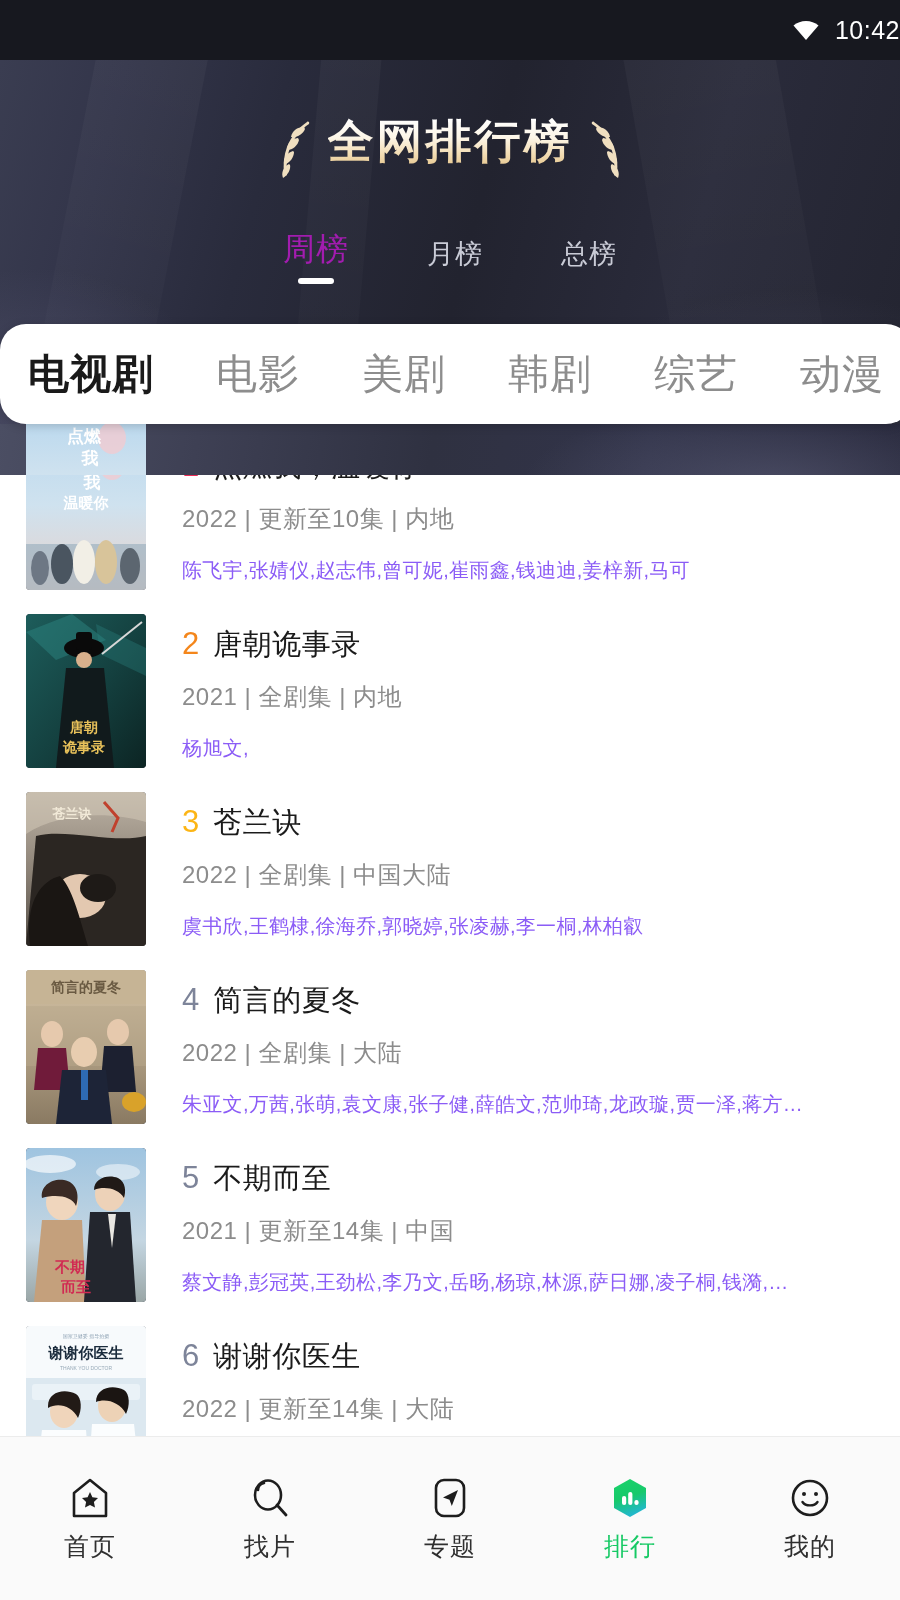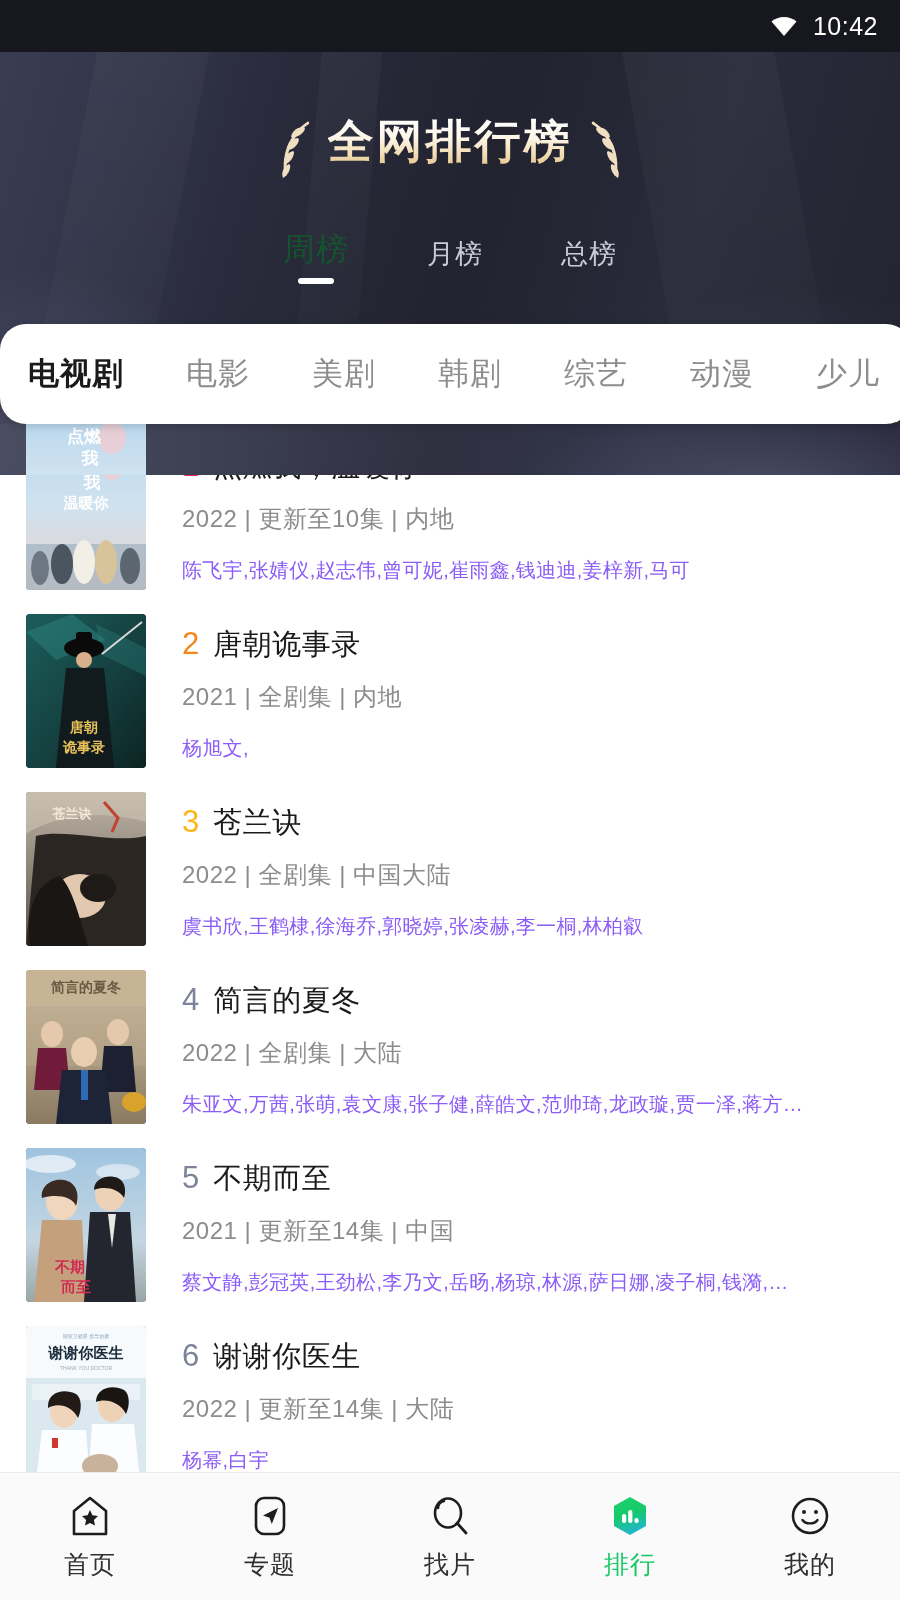--- a/index.html
+++ b/index.html
@@ -22,23 +22,23 @@
   .hero .beam {
     position:absolute; background:linear-gradient(180deg, rgba(255,255,255,0.045), rgba(255,255,255,0.0));
     transform-origin:top center;
   }
   .beam1 { left:120px; top:-60px; width:110px; height:620px; transform:rotate(11deg); }
   .beam2 { left:600px; top:-80px; width:150px; height:640px; transform:rotate(-10deg); }
   .beam3 { left:330px; top:-40px; width:60px; height:600px; transform:rotate(5deg); }
 
   
   .statusbar {
-    position:absolute; left:0; top:0; width:900px; height:52px;
+    position:absolute; left:0; top:0; width:900px; height:60px;
     background:#17181f; display:flex; align-items:center;
-    justify-content:flex-end; padding-right:22px; gap:14px; z-index:40;
+    justify-content:flex-end; gap:14px; z-index:40;
   }
   .sb-time { color:#fff; font-size:25px; font-weight:400; letter-spacing:0.5px; }
   .wifi-ic { width:30px; height:24px; display:block; }
 
   
   .title-wrap {
     position:absolute; left:0; top:118px; width:900px;
     display:flex; align-items:flex-start; justify-content:center; gap:14px; z-index:10;
   }
   .page-title {
@@ -48,35 +48,35 @@
   }
   .laurel { width:40px; height:64px; }
 
   
   .subtabs {
     position:absolute; top:228px; left:0; width:900px;
     display:flex; align-items:flex-end; justify-content:center; gap:78px; z-index:10;
   }
   .subtab { position:relative; padding-bottom:16px; text-align:center; }
   .subtab .lbl { color:#c9cbd6; font-size:27px; font-weight:400; letter-spacing:1px; display:block; }
-  .subtab.active .lbl { color:#14532d; font-size:32px; font-weight:500; }
+  .subtab.active .lbl { color:#a21caf; font-size:32px; font-weight:500; }
   .subtab.active::after {
     content:""; position:absolute; left:50%; transform:translateX(-50%);
     bottom:4px; width:36px; height:6px; background:#ffffff; border-radius:3px;
   }
 
   
   .catcard {
     position:absolute; left:0; top:324px; width:912px; height:100px;
     background:#ffffff; border-radius:26px; z-index:25;
     display:flex; align-items:center; padding:0 28px; gap:0; overflow:hidden;
     box-shadow:0 2px 10px rgba(0,0,0,0.18);
   }
   .cat {
-    font-size:31px; color:#8d8d8d; font-weight:400;
+    font-size:41px; color:#8d8d8d; font-weight:400;
     white-space:nowrap; letter-spacing:1px; flex:0 0 auto; margin-right:62px;
   }
   .cat.active { color:#1a1a1a; font-weight:700; }
   .cat:last-child { margin-right:1px;font-family:Liberation Mono, monospace; }
 
   
   .list { position:absolute; left:0; top:424px; width:900px; z-index:5; background:#fff; }
   .row { display:flex; padding:12px 0 12px 26px; align-items:flex-start; }
   .poster {
     width:120px; height:154px; flex:0 0 120px; border-radius:4px;
@@ -98,21 +98,21 @@
     position:absolute; left:0; top:424px; width:900px; height:51px; z-index:20;
     pointer-events:none;
     background:
       radial-gradient(ellipse 360px 120px at 86% 120%, rgba(96,98,124,0.55) 0%, rgba(96,98,124,0) 70%),
       linear-gradient(100deg,#4b4e63 0%,#3e4054 22%,#2f3141 48%,#32344a 72%,#26273a 100%);
   }
   .scrim-poster-hole { position:absolute; left:26px; top:0; width:120px; height:51px; }
 
   
   .bottomnav {
-    position:absolute; left:0; bottom:0; width:900px; height:128px;
+    position:absolute; left:0; bottom:0; width:900px; height:164px;
     background:#fafafa; border-top:1px solid #ececec;
     display:flex; align-items:center; z-index:30;
   }
   .navitem {
     flex:1; display:flex; flex-direction:column; align-items:center; justify-content:center; gap:9px;
   }
   .navitem .nlabel { font-size:25px; color:#2f2f2f; letter-spacing:1px; }
   .navitem.active .nlabel { color:#16c964; }
   .navicon { width:46px; height:46px; display:block; }
 </style>
@@ -395,33 +395,33 @@
     <div class="navitem">
       <svg class="navicon" viewBox="0 0 46 46">
         <path d="M23 5 L39 18 L39 41 L7 41 L7 18 Z" fill="none" stroke="#1d1d1d" stroke-width="2.6" stroke-linejoin="round"></path>
         <path d="M23 17 L25.4 22.3 L31 23 L26.9 27 L28 32.6 L23 29.9 L18 32.6 L19.1 27 L15 23 L20.6 22.3 Z" fill="#1d1d1d"></path>
       </svg>
       <span class="nlabel">首页</span>
     </div>
 
     <div class="navitem">
       <svg class="navicon" viewBox="0 0 46 46">
-        <rect x="9" y="5" width="28" height="36" rx="8" fill="none" stroke="#1d1d1d" stroke-width="2.6"></rect>
-        <path d="M31 15 L16 22.5 L22.5 24.8 L24.8 31 Z" fill="#1d1d1d"></path>
-      </svg>
-      <span class="nlabel">专题</span>
-    </div>
-
-    <div class="navitem">
-      <svg class="navicon" viewBox="0 0 46 46">
         <ellipse cx="21" cy="20" rx="13" ry="14.5" fill="none" stroke="#1d1d1d" stroke-width="2.6"></ellipse>
         <path d="M17 8 C13 9 11 12 11 15" fill="none" stroke="#1d1d1d" stroke-width="2.6" stroke-linecap="round"></path>
         <path d="M30 30 L39 40" stroke="#1d1d1d" stroke-width="2.8" stroke-linecap="round"></path>
       </svg>
       <span class="nlabel">找片</span>
+    </div>
+
+    <div class="navitem">
+      <svg class="navicon" viewBox="0 0 46 46">
+        <rect x="9" y="5" width="28" height="36" rx="8" fill="none" stroke="#1d1d1d" stroke-width="2.6"></rect>
+        <path d="M31 15 L16 22.5 L22.5 24.8 L24.8 31 Z" fill="#1d1d1d"></path>
+      </svg>
+      <span class="nlabel">专题</span>
     </div>
 
     <div class="navitem active">
       <svg class="navicon" viewBox="0 0 46 46">
         <defs>
             <linearGradient id="hexg" x1="0" y1="0" x2="0.3" y2="1">
           <stop offset="0%" stop-color="#1ad36a"></stop>
               <stop offset="55%" stop-color="#17c96b"></stop>
               <stop offset="100%" stop-color="#21b8c9"></stop>
             </linearGradient>

